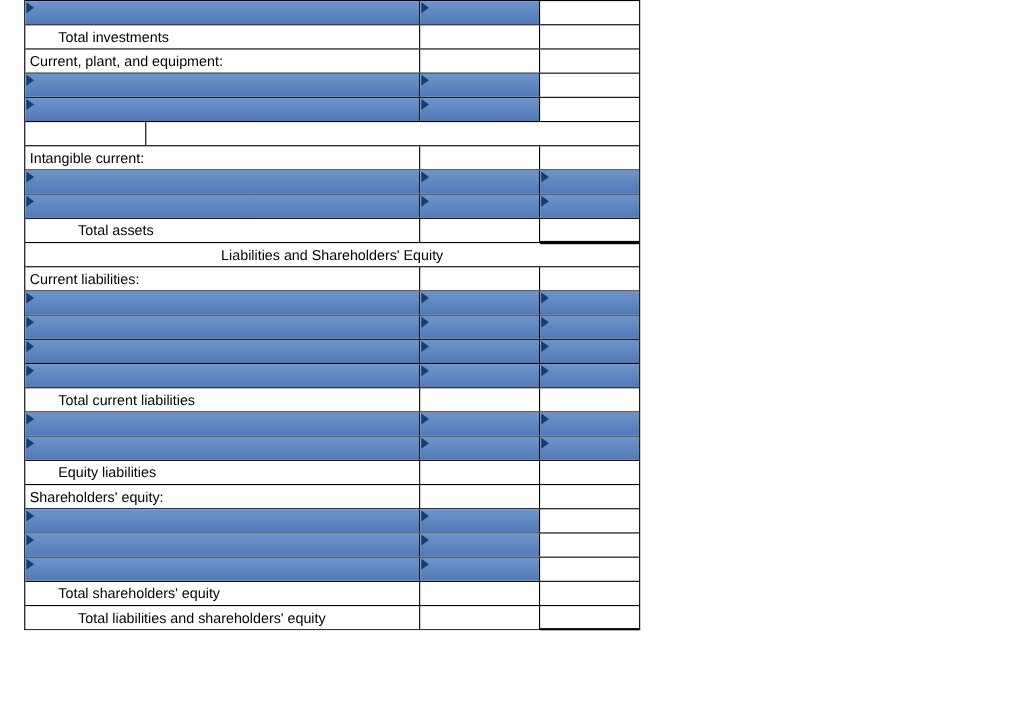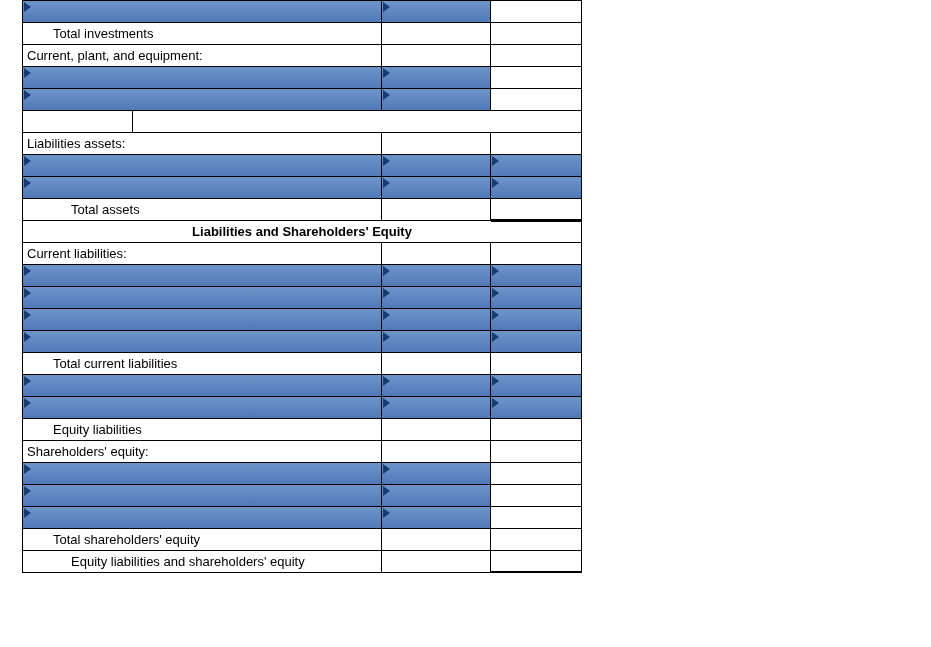--- a/index.html
+++ b/index.html
@@ -48,21 +48,21 @@
   
   .span-row {
     display: flex;
     border-top: 1px solid #000;
     height: 22px;
     line-height: 22px;
   }
   .span-inner {
     width: 560px;
     text-align: center;
-    font-weight: bold;
+    font-weight: normal;
   }
 </style>
 </head>
 <body>
 
 <div class="sheet">
 
   <div class="row">
     <div class="cell c1 fill-blue"></div>
     <div class="cell c2 fill-blue"></div>
@@ -88,21 +88,21 @@
     <div class="cell c1 fill-blue"></div>
     <div class="cell c2 fill-blue"></div>
     <div class="cell c3"></div>
   </div>
   <div class="row">
     <div class="cell c2"></div>
     <div class="cell c3"></div>
   </div>
 
   <div class="row">
-    <div class="cell c1">Liabilities assets:</div>
+    <div class="cell c1">Intangible current:</div>
     <div class="cell c2"></div>
     <div class="cell c3"></div>
   </div>
   <div class="row">
     <div class="cell c1 fill-blue"></div>
     <div class="cell c2 fill-blue"></div>
     <div class="cell c3 fill-blue"></div>
   </div>
   <div class="row">
     <div class="cell c1 fill-blue"></div>
@@ -185,18 +185,18 @@
     <div class="cell c1 fill-blue"></div>
     <div class="cell c2 fill-blue"></div>
     <div class="cell c3"></div>
   </div>
   <div class="row">
     <div class="cell c1 ind1">Total shareholders' equity</div>
     <div class="cell c2"></div>
     <div class="cell c3"></div>
   </div>
   <div class="row">
-    <div class="cell c1 ind2">Equity liabilities and shareholders' equity</div>
+    <div class="cell c1 ind2">Total liabilities and shareholders' equity</div>
     <div class="cell c2"></div>
     <div class="cell c3 dbl"></div>
   </div>
 
 </div>
 
 </body></html>

